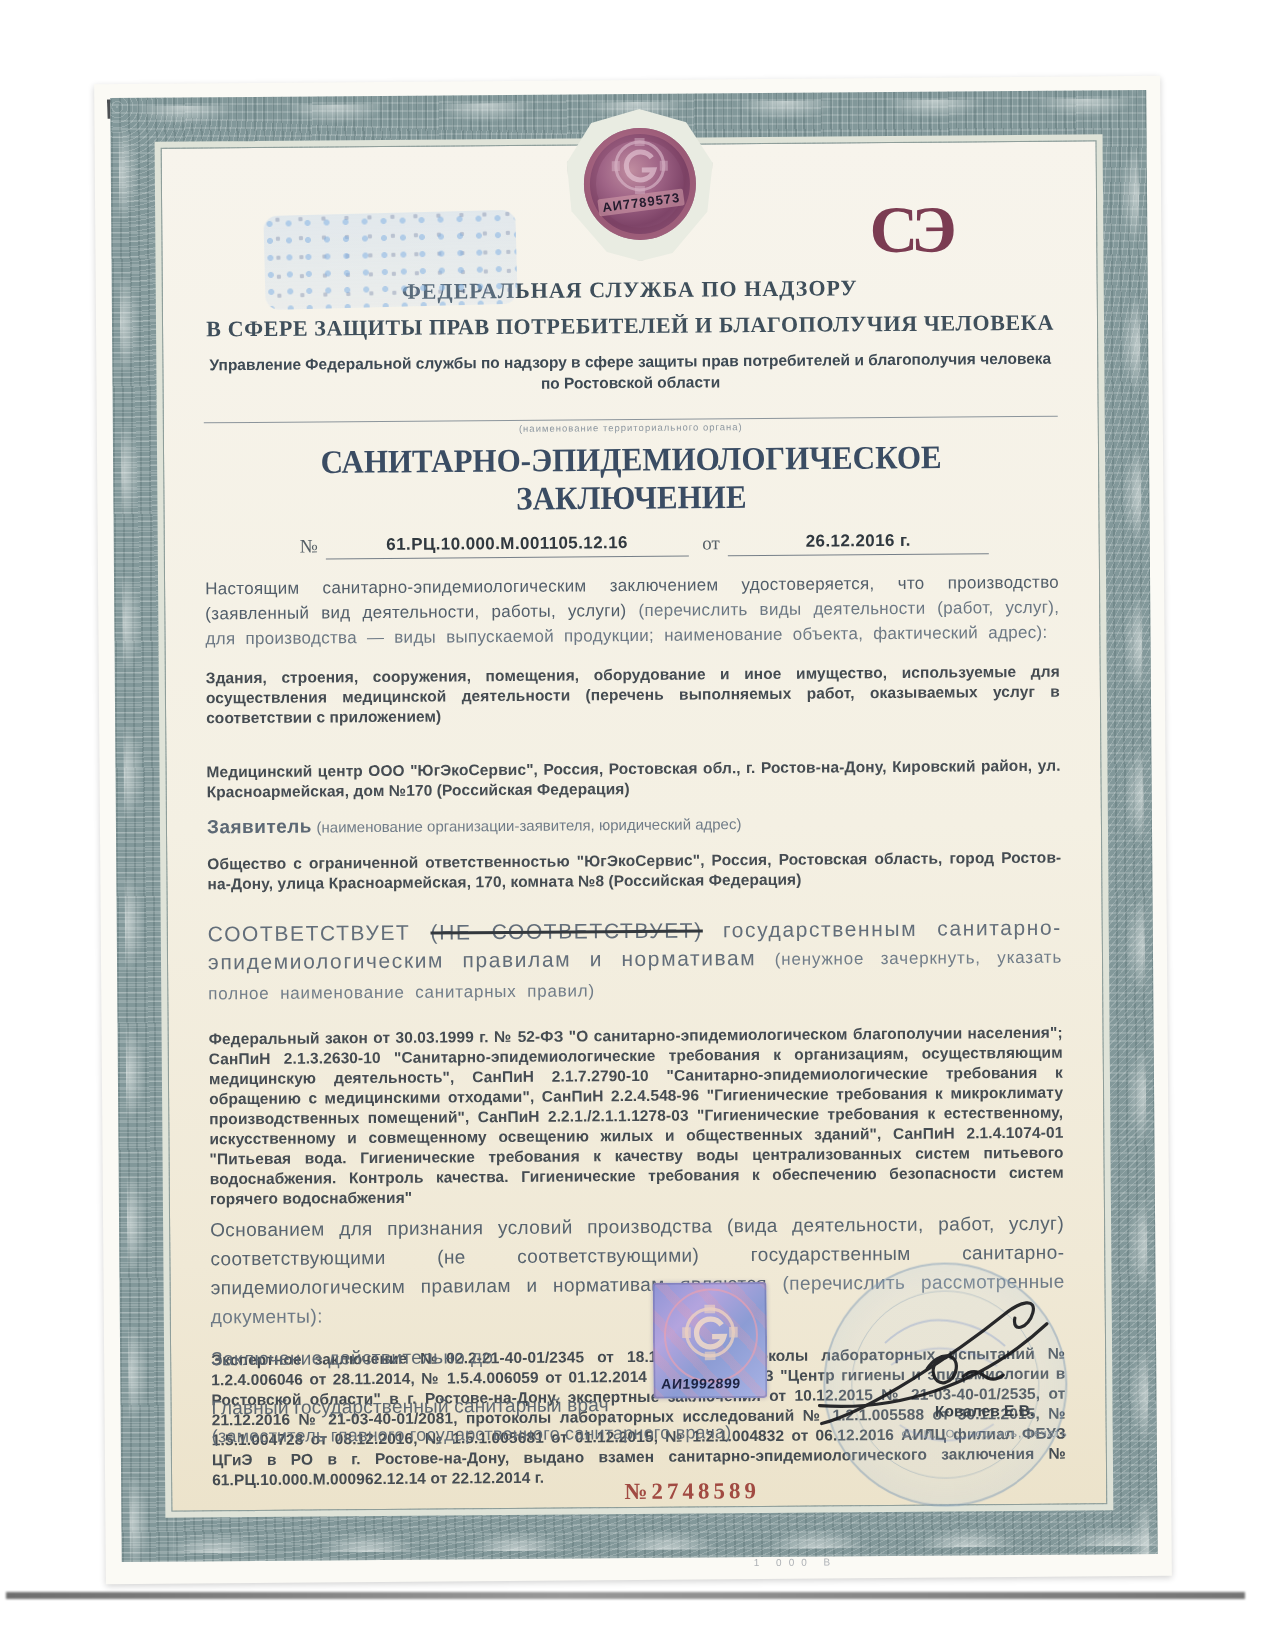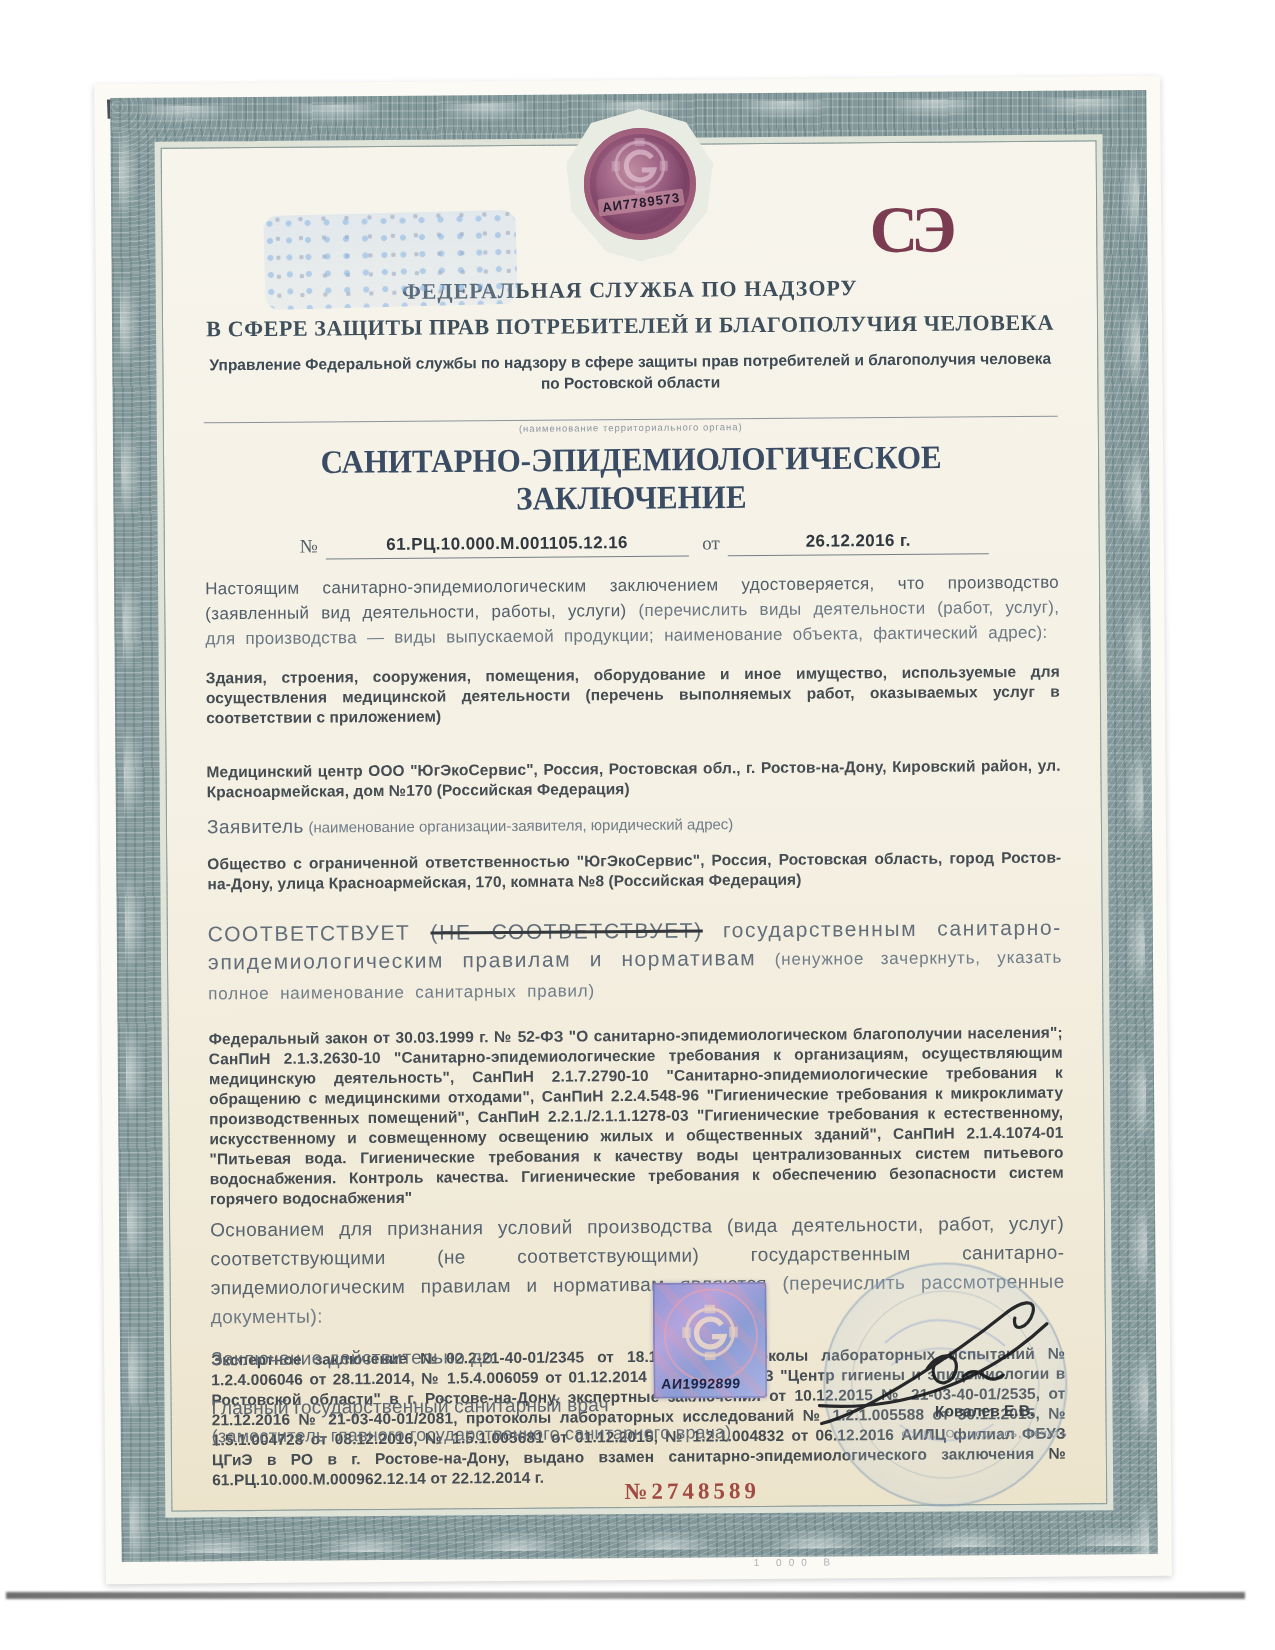--- a/index.html
+++ b/index.html
@@ -64,21 +64,21 @@
   .uline{flex:1;border-bottom:1.4px solid #767f88;text-align:center;
         font-family:"Liberation Sans",sans-serif;font-weight:bold;font-size:17px;
         color:#30383f;letter-spacing:.4px;padding-bottom:3px;}
   .uline.date{flex:.72;}
 
   
   .para{margin-top:16px;text-align:justify;}
   .form-big{font-size:17px;line-height:25px;color:#525e6a;word-spacing:5px;letter-spacing:.3px;}
   .form-hint{color:#6c7884;}
   .typed{font-weight:bold;font-size:15.5px;line-height:20px;color:#454c52;text-align:justify;letter-spacing:.1px;}
-  .applicant-lbl{font-size:19px;color:#5d6975;letter-spacing:.5px;}
+  .applicant-lbl{font-size:19px;color:#5d6975;letter-spacing:.5px;font-weight:bold;}
   .applicant-hint{font-size:15px;color:#707c88;}
   .compliance{margin-top:26px;font-size:21px;line-height:28px;color:#636e7a;
         letter-spacing:1.6px;word-spacing:5px;text-align:justify;}
   .strike{text-decoration:line-through;text-decoration-thickness:2.6px;text-decoration-color:#33383d;}
   .compliance .hint{font-size:17px;letter-spacing:.8px;color:#717d89;}
   .basis{margin-top:6px;font-size:19px;line-height:29px;color:#58646f;
         word-spacing:6px;letter-spacing:.4px;text-align:justify;}
   .basis .hint{color:#6e7a86;}
 
   

